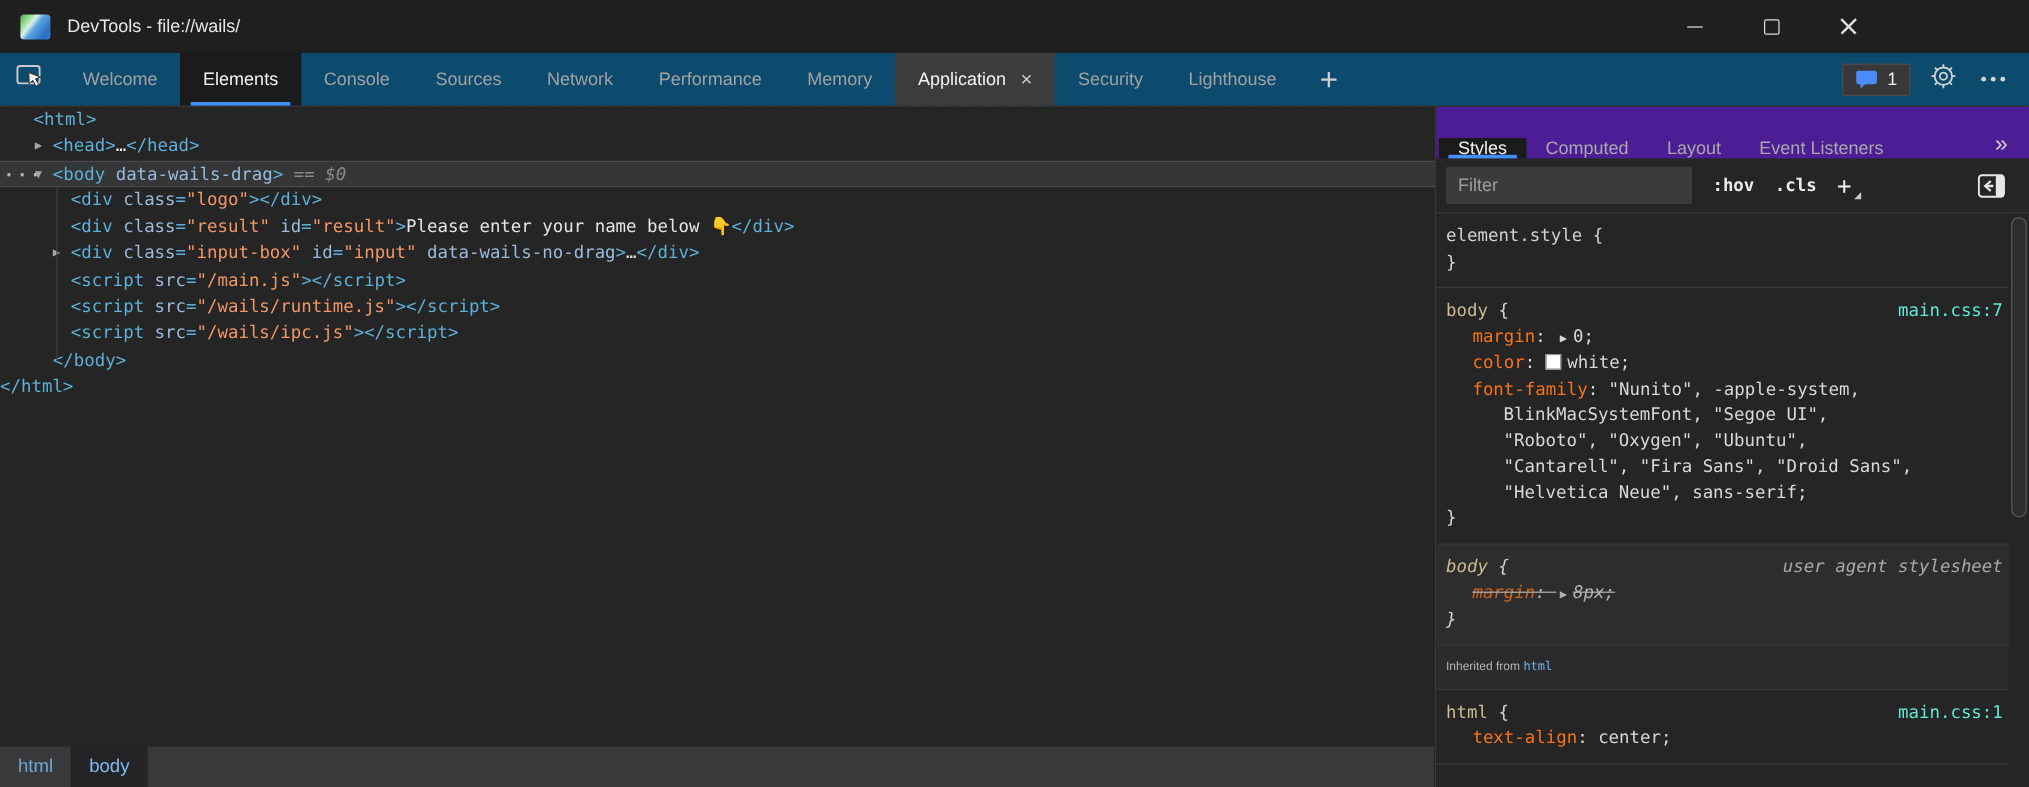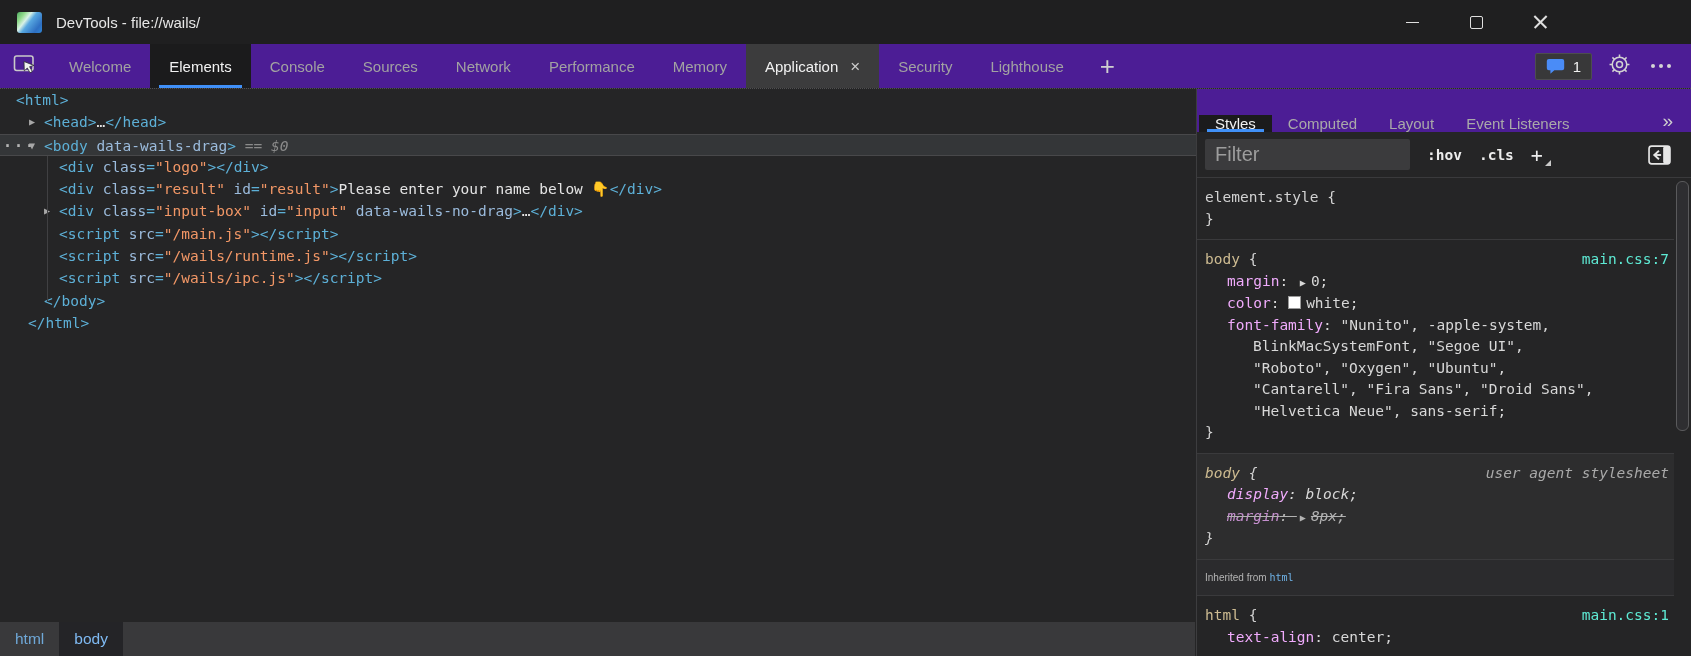--- a/index.html
+++ b/index.html
@@ -12,21 +12,21 @@
   .title-text{margin-left:14px;font-size:15px;color:#e6e6e6;}
   .win-controls{position:absolute;left:1380px;top:0;height:44px;display:flex;}
   .win-btn{width:64px;height:44px;display:flex;align-items:center;justify-content:center;position:relative;}
   .ic-min{width:13px;height:0;border-top:1.6px solid #dfdfdf;}
   .ic-max{width:11px;height:11px;border:1.5px solid #dfdfdf;border-radius:2px;}
   .ic-close{position:relative;width:15px;height:15px;}
   .ic-close::before,.ic-close::after{content:"";position:absolute;left:-1px;top:6.7px;width:17px;height:1.6px;background:#dfdfdf;}
   .ic-close::before{transform:rotate(45deg);}  .ic-close::after{transform:rotate(-45deg);}
 
   
-  .tabbar{height:44px;background:#4c1d95;display:flex;align-items:stretch;}
+  .tabbar{height:44px;background:#0c4a6e;display:flex;align-items:stretch;}
   .inspect-btn{width:50px;display:flex;align-items:center;justify-content:center;}
   .tab{padding:0 19px;display:flex;align-items:center;color:#a2a2a2;font-size:15px;position:relative;white-space:nowrap;}
   .tab.active{background:#1b1b1c;color:#f2f2f2;}
   .tab.active::after{content:"";position:absolute;left:9px;right:9px;bottom:0;height:3px;background:#4090f7;}
   .tab.open{background:#3c3c3d;color:#f2f2f2;}
   .tab-close{color:#cccccc;font-size:17px;margin-left:12px;line-height:1;}
   .add-tab{color:#cfcfcf;font-size:26px;font-weight:300;padding:0 17px;display:flex;align-items:center;}
   .tabbar-right{margin-left:auto;display:flex;align-items:center;padding-right:16px;gap:16px;}
   .issues-btn{display:flex;align-items:center;gap:8px;background:#383839;border:1px solid #4d4d4f;border-radius:2px;padding:4px 10px;color:#f0f0f0;font-size:15px;}
   .more-dots{display:flex;gap:4px;padding:4px;}
@@ -48,40 +48,40 @@
   .crumb.selected{background:#242427;color:#7fbaf3;}
 
   
   .styles-panel{flex:1;position:relative;background:#252526;}
   .subtabs{height:43px;display:flex;background:#4c1d95;align-items:flex-end;padding-left:2px;}
   .subtab{padding:0 16px;display:flex;align-items:center;color:#a9a9a9;font-size:15px;position:relative;white-space:nowrap;}
   .subtab.active{background:#1b1b1c;color:#f2f2f2;}
   .subtab.active::after{content:"";position:absolute;left:8px;right:8px;bottom:0;height:3px;background:#4090f7;}
   .chev{margin-left:auto;color:#cfcfcf;font-size:19px;padding:0 18px;display:flex;align-items:center;}
   .filter-row{height:46px;display:flex;align-items:center;padding:0 10px 0 8px;border-bottom:1px solid #3a3a3c;box-sizing:border-box;gap:17px;}
-  .filter-input{width:205px;height:31px;background:#3b3b3d;border:none;border-radius:2px;color:#e0e0e0;font-size:20px;padding:0 10px;font-family:"Liberation Sans",sans-serif;outline:none;box-sizing:border-box;}
+  .filter-input{width:205px;height:31px;background:#3b3b3d;border:none;border-radius:2px;color:#e0e0e0;font-size:15px;padding:0 10px;font-family:"Liberation Sans",sans-serif;outline:none;box-sizing:border-box;}
   .filter-input::placeholder{color:#9d9d9d;}
   .toggle{font-family:"DejaVu Sans Mono",monospace;font-size:14.5px;color:#ececec;font-weight:bold;}
   .plus-toggle{font-size:20px;font-weight:normal;position:relative;}
   .plus-toggle::after{content:"";position:absolute;right:-8px;bottom:1px;border-left:6px solid transparent;border-bottom:6px solid #c9c9c9;}
   .sidebar-toggle{margin-left:auto;margin-right:10px;display:flex;align-items:center;}
 
   .sections{position:absolute;top:89px;left:0;right:0;bottom:0;overflow:hidden;
     font-family:"DejaVu Sans Mono","Liberation Mono",monospace;font-size:14.5px;line-height:21.5px;color:#d8d8d8;}
   .sec{padding:9px 26px 9px 8px;border-bottom:1px solid #3a3a3c;position:relative;}
   .sec.ua{background:#2d2d2e;font-style:italic;}
   .sec-header{background:#2b2b2d;padding:7px 8px;color:#b4b4b4;font-family:"Liberation Sans",sans-serif;font-size:10px;border-bottom:1px solid #3a3a3c;}
   .sec-header .mono-link{font-family:"DejaVu Sans Mono",monospace;color:#6fb3e8;}
   .selector{color:#cdbb91;} .selector.gray{color:#d2d2d2;}
   .brace{color:#d2d2d2;}
   .src-link{position:absolute;right:22px;top:9px;color:#5eead4;cursor:pointer;}
   .ua-note{position:absolute;right:22px;top:9px;color:#a9a9a9;font-style:italic;}
   .prop{padding-left:22px;}
   .prop-cont{padding-left:48px;}
-  .pname{color:#f0abfc;margin-top:20px;} .pval,.pcolon{color:#d8d8d8;}
+  .pname{color:#f97316;margin-top:20px;} .pval,.pcolon{color:#d8d8d8;}
   .parrow{color:#d8d8d8;font-size:10px;display:inline-block;margin:0 5px 0 3px;}
   .swatch{display:inline-block;width:11px;height:11px;border:1px solid #9a9a9a;vertical-align:-1px;margin-right:5px;}
   .struck{text-decoration:line-through;opacity:.78;}
 
   .v-scrollbar{position:absolute;top:89px;bottom:0;right:0;width:17px;background:#252526;}
   .v-thumb{position:absolute;top:3px;left:2px;width:11px;height:248px;border:1px solid #5a5a5c;border-radius:6px;background:#2e2e31;}
 </style>
 </head>
 <body>
 
@@ -169,31 +169,31 @@
           <i></i>
           <i></i>
       </div>
     </div>
   </div>
 
   <div class="content">
 
     <div class="dom-panel">
       <div class="dom-rows" id="dom-rows">
-          <div class="dom-row" style="padding-left: 16px;"><span class="s-tag">&lt;html&gt;</span></div>
+          <div class="dom-row" style="padding-left: 28px;"><span class="s-tag">&lt;html&gt;</span></div>
           <div class="dom-row" style="padding-left: 44px;"><span class="arrow" style="left: 29px;">▶</span><span class="s-tag">&lt;head&gt;</span><span class="s-text">…</span><span class="s-tag">&lt;/head&gt;</span></div>
           <div class="dom-row selected" style="padding-left: 44px;"><span class="gutter-dots">···</span><span class="arrow" style="left: 29px;">▼</span><span class="s-tag">&lt;body</span><span class="s-attr"> data-wails-drag</span><span class="s-tag">&gt;</span><span class="s-meta"> == $0</span></div>
           <div class="dom-row" style="padding-left: 59px;"><span class="s-tag">&lt;div</span><span class="s-attr"> class</span><span class="s-tag">=</span><span class="s-val">"logo"</span><span class="s-tag">&gt;&lt;/div&gt;</span></div>
           <div class="dom-row" style="padding-left: 59px;"><span class="s-tag">&lt;div</span><span class="s-attr"> class</span><span class="s-tag">=</span><span class="s-val">"result"</span><span class="s-attr"> id</span><span class="s-tag">=</span><span class="s-val">"result"</span><span class="s-tag">&gt;</span><span class="s-text">Please enter your name below </span><span class="s-emoji">👇</span><span class="s-tag">&lt;/div&gt;</span></div>
           <div class="dom-row" style="padding-left: 59px;"><span class="arrow" style="left: 44px;">▶</span><span class="s-tag">&lt;div</span><span class="s-attr"> class</span><span class="s-tag">=</span><span class="s-val">"input-box"</span><span class="s-attr"> id</span><span class="s-tag">=</span><span class="s-val">"input"</span><span class="s-attr"> data-wails-no-drag</span><span class="s-tag">&gt;</span><span class="s-text">…</span><span class="s-tag">&lt;/div&gt;</span></div>
           <div class="dom-row" style="padding-left: 59px;"><span class="s-tag">&lt;script</span><span class="s-attr"> src</span><span class="s-tag">=</span><span class="s-val">"/main.js"</span><span class="s-tag">&gt;&lt;/script&gt;</span></div>
           <div class="dom-row" style="padding-left: 59px;"><span class="s-tag">&lt;script</span><span class="s-attr"> src</span><span class="s-tag">=</span><span class="s-val">"/wails/runtime.js"</span><span class="s-tag">&gt;&lt;/script&gt;</span></div>
           <div class="dom-row" style="padding-left: 59px;"><span class="s-tag">&lt;script</span><span class="s-attr"> src</span><span class="s-tag">=</span><span class="s-val">"/wails/ipc.js"</span><span class="s-tag">&gt;&lt;/script&gt;</span></div>
           <div class="dom-row" style="padding-left: 44px;"><span class="s-tag">&lt;/body&gt;</span></div>
-          <div class="dom-row" style="padding-left: 28px;"><span class="s-tag">&lt;/html&gt;</span></div>
+          <div class="dom-row" style=""><span class="s-tag">&lt;/html&gt;</span></div>
         </div>
       <div class="guide" style="top:67px;height:145px;"></div>
       <div class="crumbbar" id="crumbbar">
           <span class="crumb">html</span>
           <span class="crumb selected">body</span>
         </div>
     </div>
 
     <div class="styles-panel">
       <div class="subtabs">
@@ -240,21 +240,20 @@
             <div class="prop"><span class="pname">font-family</span><span class="pcolon">: </span><span class="pval">"Nunito", -apple-system,</span></div>
             <div class="prop-cont">BlinkMacSystemFont, "Segoe UI",</div>
             <div class="prop-cont">"Roboto", "Oxygen", "Ubuntu",</div>
             <div class="prop-cont">"Cantarell", "Fira Sans", "Droid Sans",</div>
             <div class="prop-cont">"Helvetica Neue", sans-serif;</div>
             <div class="brace">}</div>
           </div>
           <div class="sec ua">
             <span class="ua-note">user agent stylesheet</span>
             <div class="sel-line"><span class="selector">body</span><span class="brace"> {</span></div>
-            <div class="prop"><span class="pname">display</span><span class="pcolon">: </span><span class="pval">block;</span></div>
             <div class="prop"><span class="struck"><span class="pname">margin</span><span class="pcolon">: </span><span class="parrow">▶</span><span class="pval">8px;</span></span></div>
             <div class="brace">}</div>
           </div>
           <div class="sec-header"><span>Inherited from </span><span class="mono-link">html</span></div>
           <div class="sec">
             <span class="src-link">main.css:1</span>
             <div class="sel-line"><span class="selector">html</span><span class="brace"> {</span></div>
             <div class="prop"><span class="pname">text-align</span><span class="pcolon">: </span><span class="pval">center;</span></div>
           </div>
         </div>

